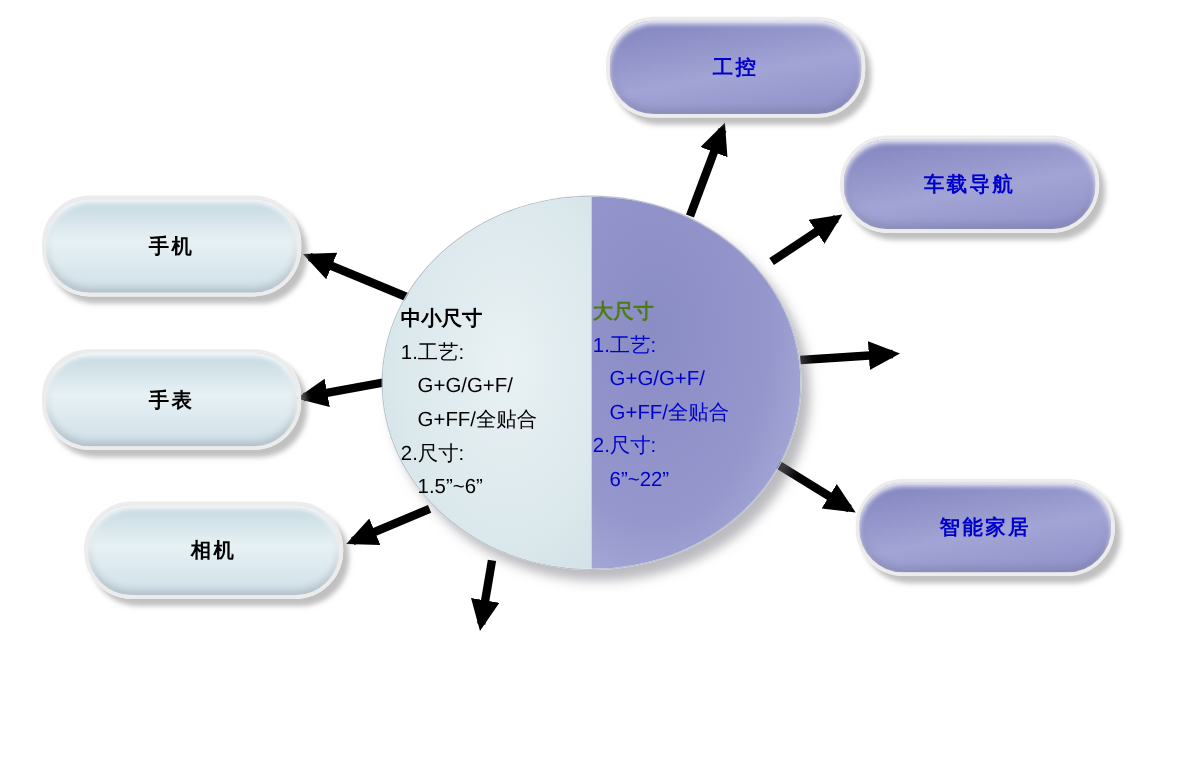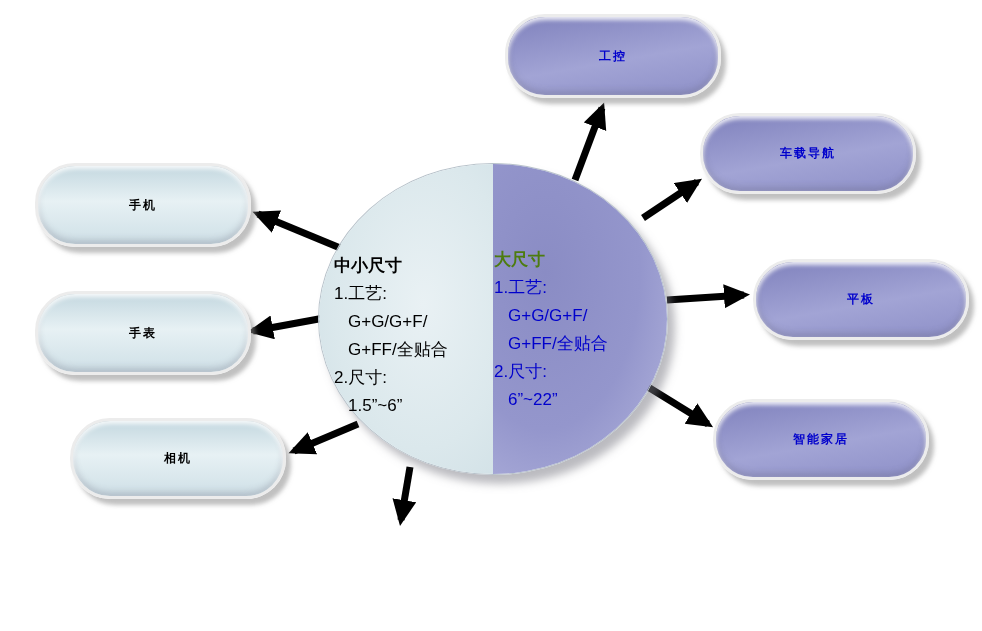--- a/index.html
+++ b/index.html
@@ -9,21 +9,21 @@
   
   .arrows{position:absolute;left:0;top:0;width:982px;height:631px;pointer-events:none;}
 
   
   .pill{
     position:absolute;
     display:flex;align-items:center;justify-content:center;
     border-radius:40px;
     border:3px solid #ececec;
     box-shadow:5px 6px 4px rgba(140,140,140,.55), inset 0 3px 4px rgba(255,255,255,.85), inset 0 -4px 6px rgba(90,90,110,.25);
-    font-size:12px;font-weight:bold;letter-spacing:2px;
+    font-size:17px;font-weight:bold;letter-spacing:2px;
   }
   .pill.left{
     background:linear-gradient(180deg,#c4d8e0 0%,#e7f1f4 45%,#cfe0e7 100%);
     color:#000;
   }
   .pill.right{
     background:linear-gradient(170deg,#8082bd 0%,#a2a4d5 55%,#8e90c8 100%);
     color:#0000cc;
   }
 
@@ -99,20 +99,17 @@
   <div class="pill left" style="left:70px;top:418px;width:210px;height:75px;">
     <span>相机</span>
   </div>
 
   <div class="pill right" style="left:505px;top:14px;width:210px;height:78px;">
     <span>工控</span>
   </div>
   <div class="pill right" style="left:700px;top:113px;width:210px;height:75px;">
     <span>车载导航</span>
   </div>
-  <div class="pill right" style="left:753px;top:259px;width:210px;height:75px;">
-    <span>平板</span>
-  </div>
   <div class="pill right" style="left:713px;top:399px;width:210px;height:75px;">
     <span>智能家居</span>
   </div>
 
 </div>
 
 </body></html>

